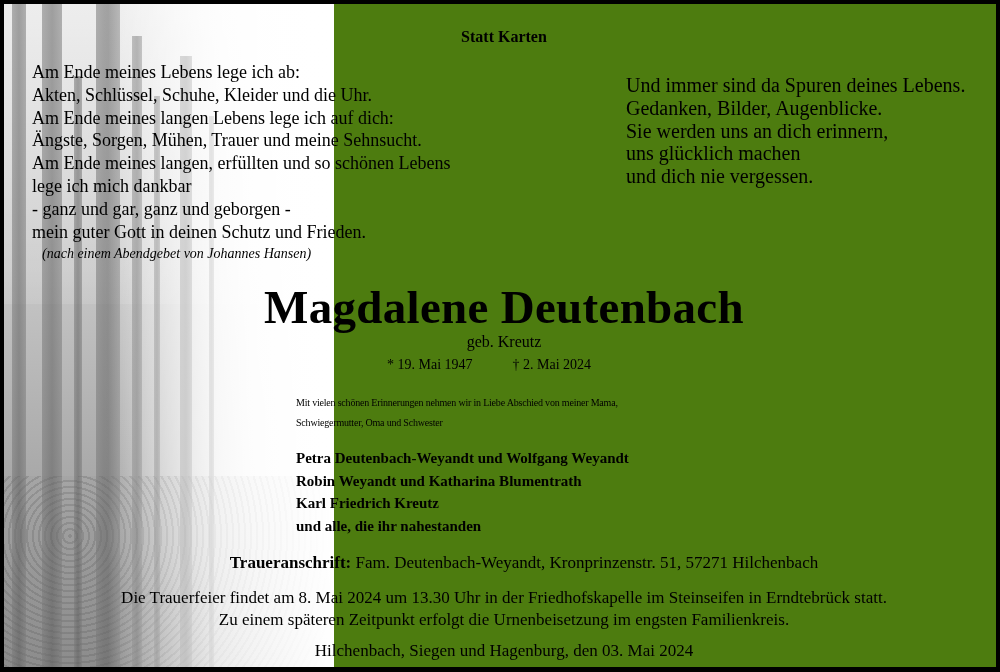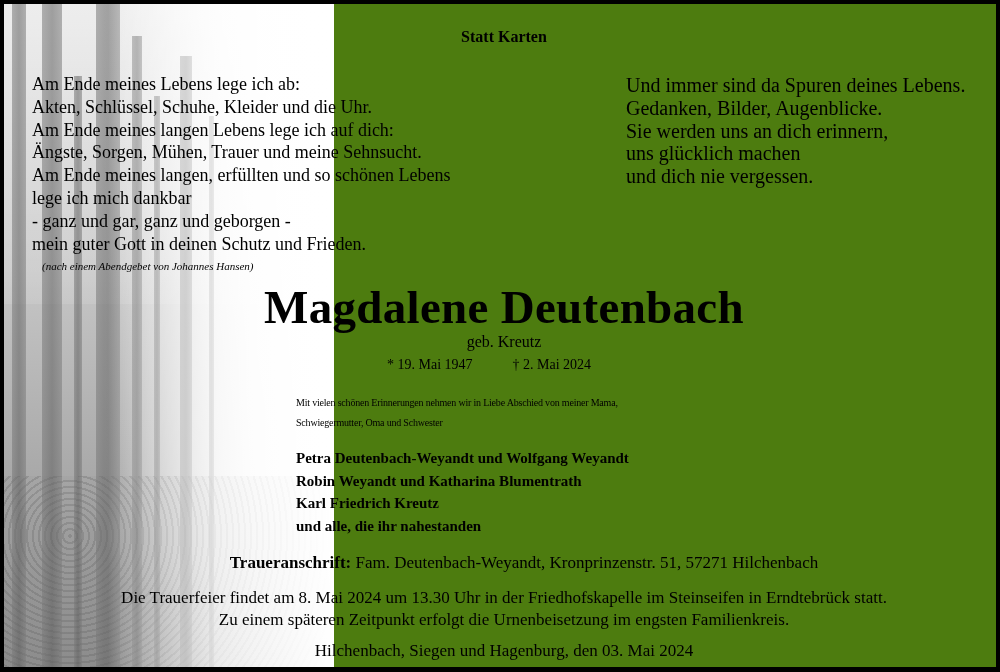--- a/index.html
+++ b/index.html
@@ -43,22 +43,22 @@
       background:
         repeating-radial-gradient(circle at 20% 30%, rgba(90,90,90,0.25) 0 2px, rgba(255,255,255,0) 2px 6px),
         linear-gradient(180deg, rgba(150,150,150,0.2), rgba(120,120,120,0.45));
     }
 
     .content { position: absolute; inset: 0; }
     .abs { position: absolute; white-space: nowrap; }
 
     .heading { top: 24px; left: 0; width: 1000px; text-align: center; font-weight: bold; font-size: 16px; }
 
-    .poem-left { top: 57px; left: 28px; font-size: 18px; line-height: 22.8px; margin-top: 12px; }
-    .poem-left .attrib { font-style: italic; padding-left: 10px; font-size: 11px; }
+    .poem-left { top: 57px; left: 28px; font-size: 18px; line-height: 22.8px; }
+    .poem-left .attrib { font-style: italic; padding-left: 10px; font-size: 14px; }
     .poem-right { top: 70px; left: 622px; font-size: 20px; line-height: 22.8px; }
 
     .name { top: 276px; left: 0; width: 1000px; text-align: center; font-weight: bold; font-size: 47px; letter-spacing: 0.3px; }
     .maiden { top: 329px; left: 0; width: 1000px; text-align: center; font-size: 16px; }
     .dates { top: 353px; left: 383px; font-size: 14px; }
     .dates .gap { display: inline-block; width: 40px; }
 
     .message { top: 389px; left: 292px; font-size: 10px; line-height: 19.5px; letter-spacing: -0.2px; }
     .mourners { top: 443px; left: 292px; font-size: 15px; line-height: 22.5px; font-weight: bold; }
 

